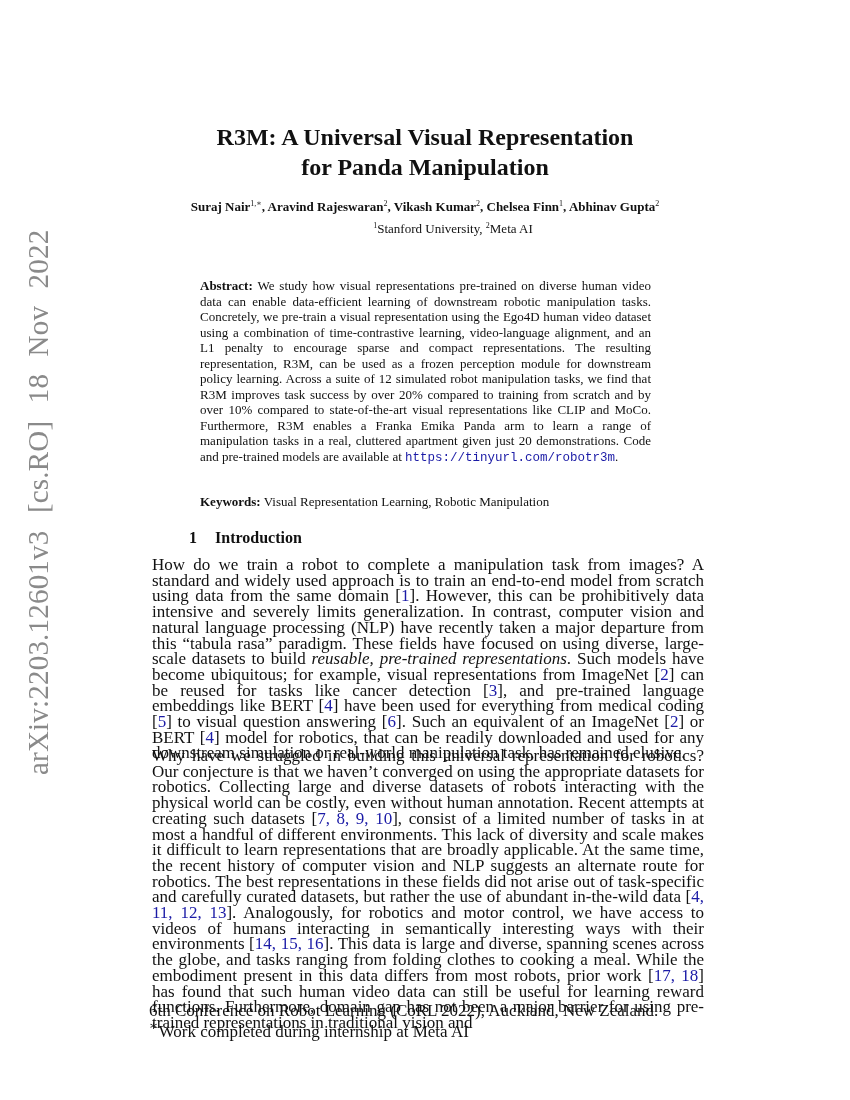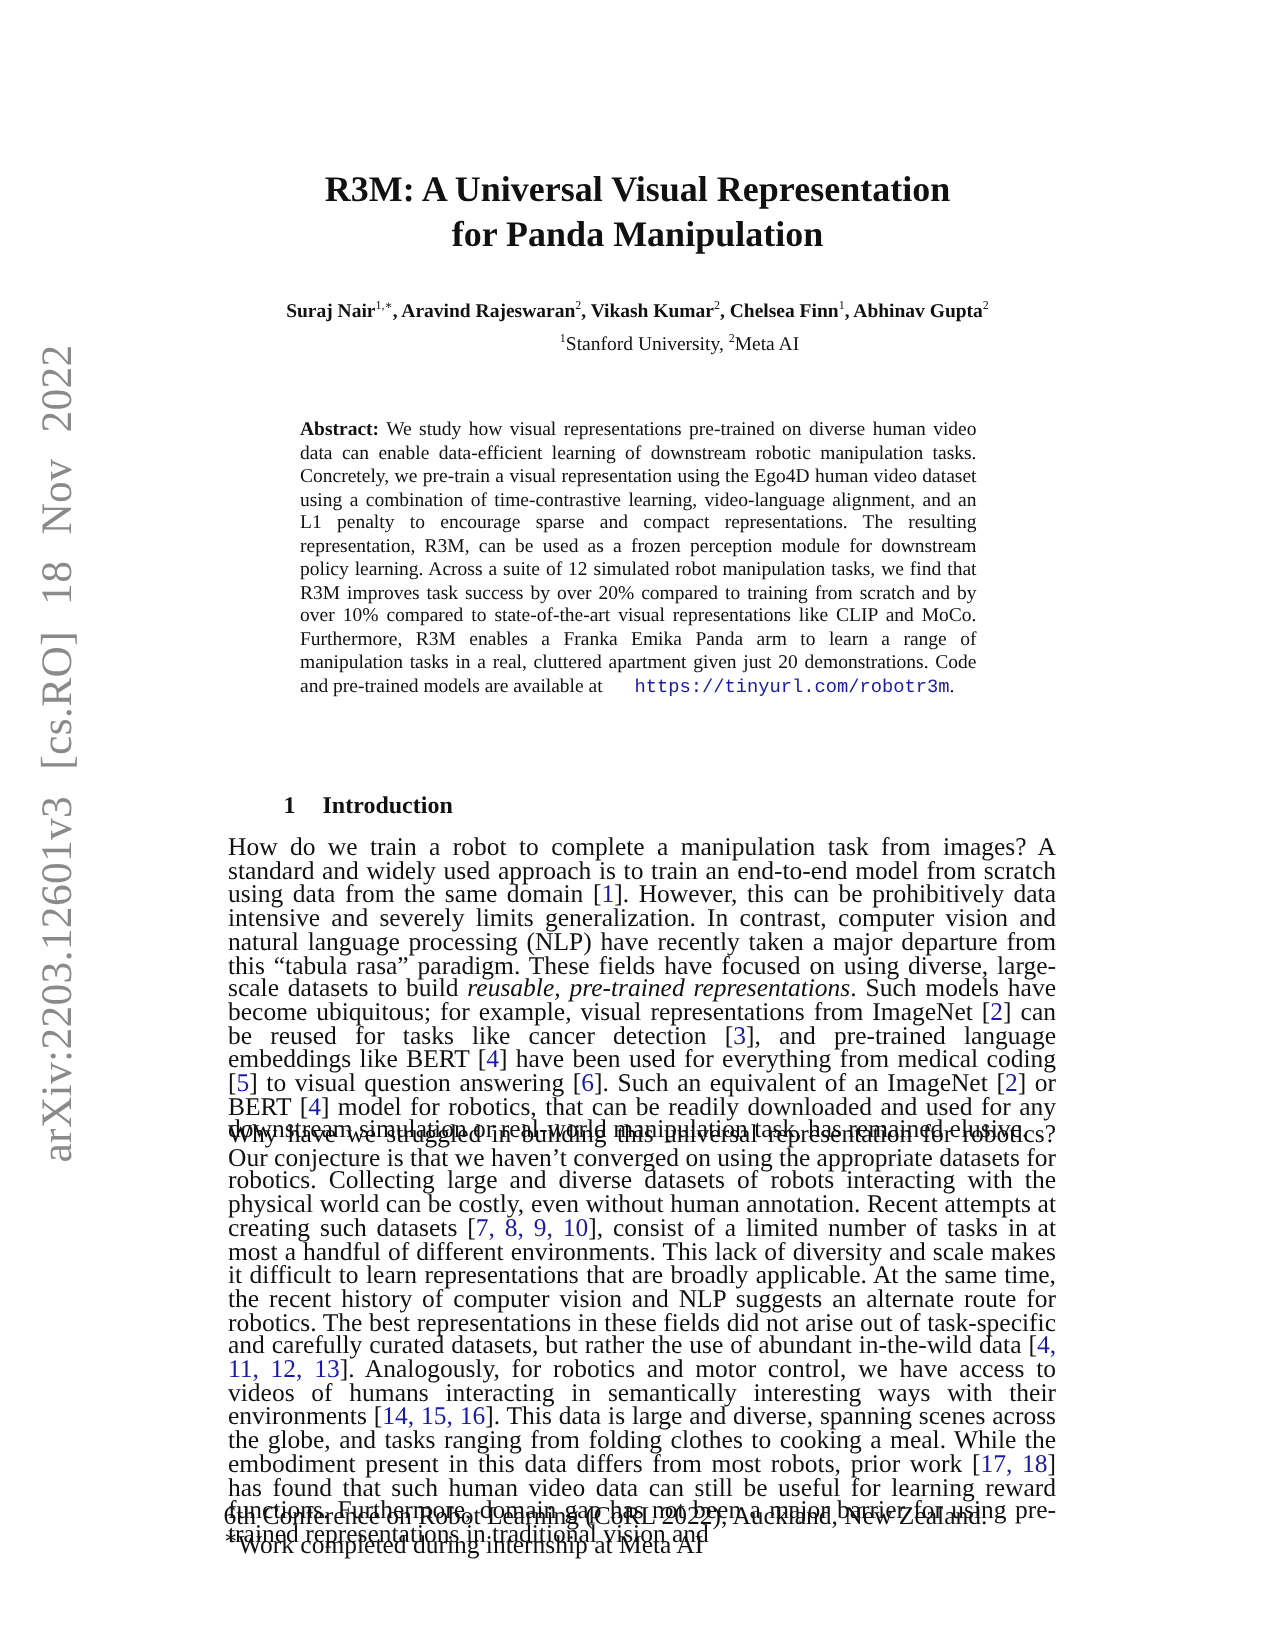--- a/index.html
+++ b/index.html
@@ -5,35 +5,35 @@
     html, body { margin: 0; padding: 0; background: #ffffff; }
     body { width: 850px; height: 1100px; position: relative; overflow: hidden;
       font-family: "Liberation Serif", "DejaVu Serif", serif; color: #111; }
     .page { position: absolute; left: 0; top: 0; width: 850px; height: 1100px; background: #fff; }
     .arxiv-stamp {
       position: absolute; left: 22px; top: 775px; transform-origin: 0 0; transform: rotate(-90deg);
       font-family: "Liberation Serif", "DejaVu Serif", serif; font-size: 29px; color: #8a8a8a;
       white-space: nowrap; letter-spacing: 0.2px; word-spacing: 10px;
     }
     .title {
-      position: absolute; left: 0; width: 850px; top: 112px; text-align: center;
+      position: absolute; left: 0; width: 850px; top: 122px; text-align: center;
       font-weight: bold; font-size: 24px; line-height: 30px; color: #111;
     }
     .authors {
       position: absolute; left: 0; width: 850px; top: 199px; text-align: center;
       font-weight: bold; font-size: 13px; line-height: 16px;
     }
     .authors sup, .affil sup, .footnote sup { font-size: 8px; font-weight: normal; vertical-align: 5px; line-height: 0; }
     .affil { position: absolute; left: 0; width: 850px; top: 221px; text-align: center; font-size: 13px; line-height: 16px; padding-left: 28px; }
     .abstract {
       position: absolute; left: 200px; width: 451px; top: 278px; font-size: 13px; line-height: 15.5px;
       text-align: justify;
     }
     .abstract b, .keywords b { font-weight: bold; }
-    .mono-link { font-family: "Liberation Mono", "DejaVu Sans Mono", monospace; color: #1a1aa6; font-size: 12.5px; margin-left: 18px; }
+    .mono-link { font-family: "Liberation Mono", "DejaVu Sans Mono", monospace; color: #1a1aa6; font-size: 12.5px; }
     .keywords { position: absolute; left: 200px; width: 460px; top: 494px; font-size: 13px; line-height: 16px; }
     .section-heading { position: absolute; left: 149px; top: 528px; font-weight: bold; font-size: 16px; line-height: 20px; margin-left: 40px; }
     .section-heading .num { display: inline-block; width: 26px; }
     .body-text {
       position: absolute; left: 152px; width: 552px; font-size: 17px; line-height: 15.7px; text-align: justify;
     }
     .p1 { top: 557px; }
     .p2 { top: 748px; }
     .cite { color: #1a1aa6; }
     .footnotes { position: absolute; left: 149px; top: 1004px; font-size: 17px; line-height: 14px; }
@@ -57,20 +57,21 @@
     <span>Chelsea Finn</span><sup>1</sup>,
     <span>Abhinav Gupta</span><sup>2</sup>
   </div>
 
   <div class="affil">
     <sup>1</sup><span>Stanford University</span>, <sup>2</sup><span>Meta AI</span>
   </div>
 
   <div class="abstract"><b>Abstract:</b><span> We study how visual representations pre-trained on diverse human video data can enable data-efficient learning of downstream robotic manipulation tasks. Concretely, we pre-train a visual representation using the Ego4D human video dataset using a combination of time-contrastive learning, video-language alignment, and an L1 penalty to encourage sparse and compact representations. The resulting representation, R3M, can be used as a frozen perception module for downstream policy learning. Across a suite of 12 simulated robot manipulation tasks, we find that R3M improves task success by over 20% compared to training from scratch and by over 10% compared to state-of-the-art visual representations like CLIP and MoCo. Furthermore, R3M enables a Franka Emika Panda arm to learn a range of manipulation tasks in a real, cluttered apartment given just 20 demonstrations. Code and pre-trained models are available at </span><a class="mono-link">https://tinyurl.com/robotr3m</a><span>.</span></div>
 
+  <div class="keywords"><b>Keywords:</b><span> Visual Representation Learning, Robotic Manipulation</span></div>
 
   <div class="section-heading"><span class="num">1</span><span>Introduction</span></div>
 
   <div class="body-text p1"><span>How do we train a robot to complete a manipulation task from images?  A standard and widely used approach is to train an end-to-end model from scratch using data from the same domain [</span><a class="cite">1</a><span>]. However, this can be prohibitively data intensive and severely limits generalization.  In contrast, computer vision and natural language processing (NLP) have recently taken a major departure from this “tabula rasa” paradigm. These fields have focused on using diverse, large-scale datasets to build </span><i>reusable, pre-trained representations</i><span>. Such models have become ubiquitous; for example, visual representations from ImageNet [</span><a class="cite">2</a><span>] can be reused for tasks like cancer detection [</span><a class="cite">3</a><span>], and pre-trained language embeddings like BERT [</span><a class="cite">4</a><span>] have been used for everything from medical coding [</span><a class="cite">5</a><span>] to visual question answering [</span><a class="cite">6</a><span>]. Such an equivalent of an ImageNet [</span><a class="cite">2</a><span>] or BERT [</span><a class="cite">4</a><span>] model for robotics, that can be readily downloaded and used for any downstream simulation or real-world manipulation task, has remained elusive.</span></div>
 
   <div class="body-text p2"><span>Why have we struggled in building this universal representation for robotics? Our conjecture is that we haven’t converged on using the appropriate datasets for robotics.  Collecting large and diverse datasets of robots interacting with the physical world can be costly, even without human annotation. Recent attempts at creating such datasets [</span><a class="cite">7, 8, 9, 10</a><span>], consist of a limited number of tasks in at most a handful of different environments. This lack of diversity and scale makes it difficult to learn representations that are broadly applicable.  At the same time, the recent history of computer vision and NLP suggests an alternate route for robotics.  The best representations in these fields did not arise out of task-specific and carefully curated datasets, but rather the use of abundant in-the-wild data [</span><a class="cite">4, 11, 12, 13</a><span>]. Analogously, for robotics and motor control, we have access to videos of humans interacting in semantically interesting ways with their environments [</span><a class="cite">14, 15, 16</a><span>]. This data is large and diverse, spanning scenes across the globe, and tasks ranging from folding clothes to cooking a meal. While the embodiment present in this data differs from most robots, prior work [</span><a class="cite">17, 18</a><span>] has found that such human video data can still be useful for learning reward functions. Furthermore, domain gap has not been a major barrier for using pre-trained representations in traditional vision and</span></div>
 
   <div class="footnotes">
     <div>6th Conference on Robot Learning (CoRL 2022), Auckland, New Zealand.</div>
     <div><sup>∗</sup><span>Work completed during internship at Meta AI</span></div>

